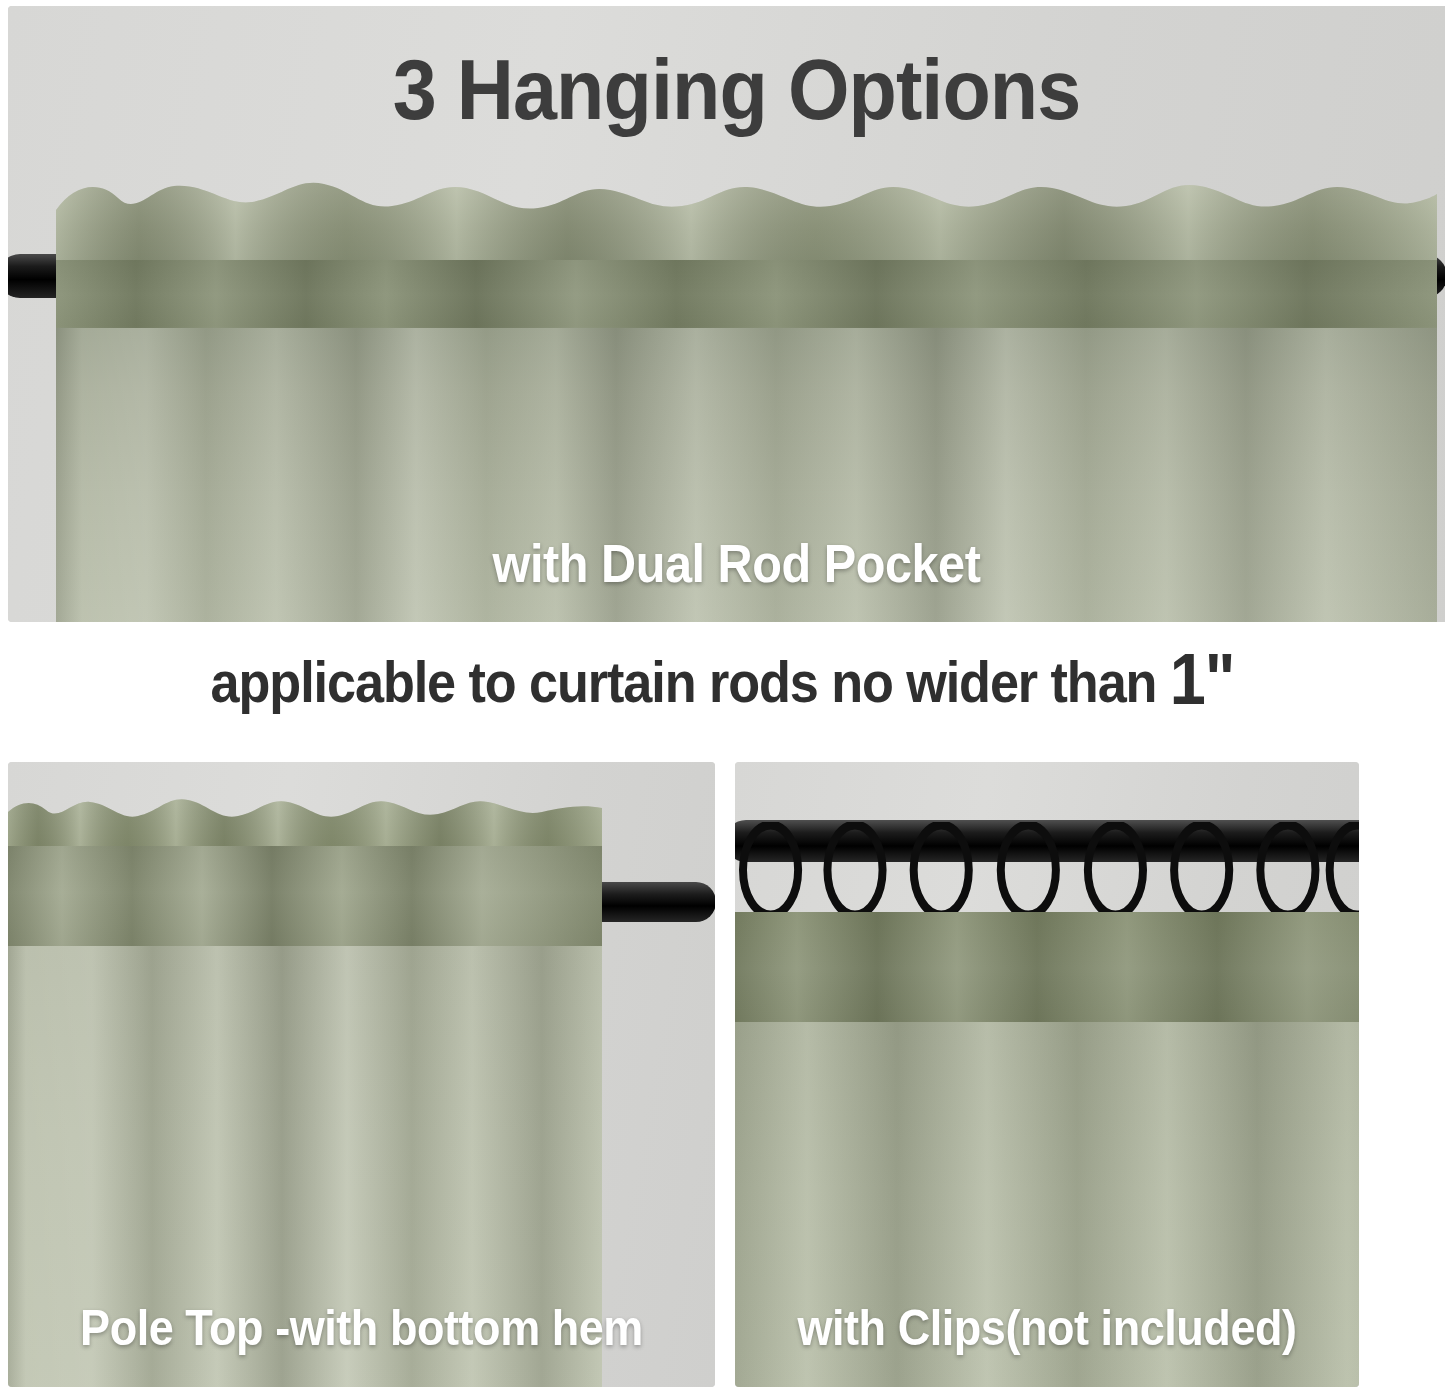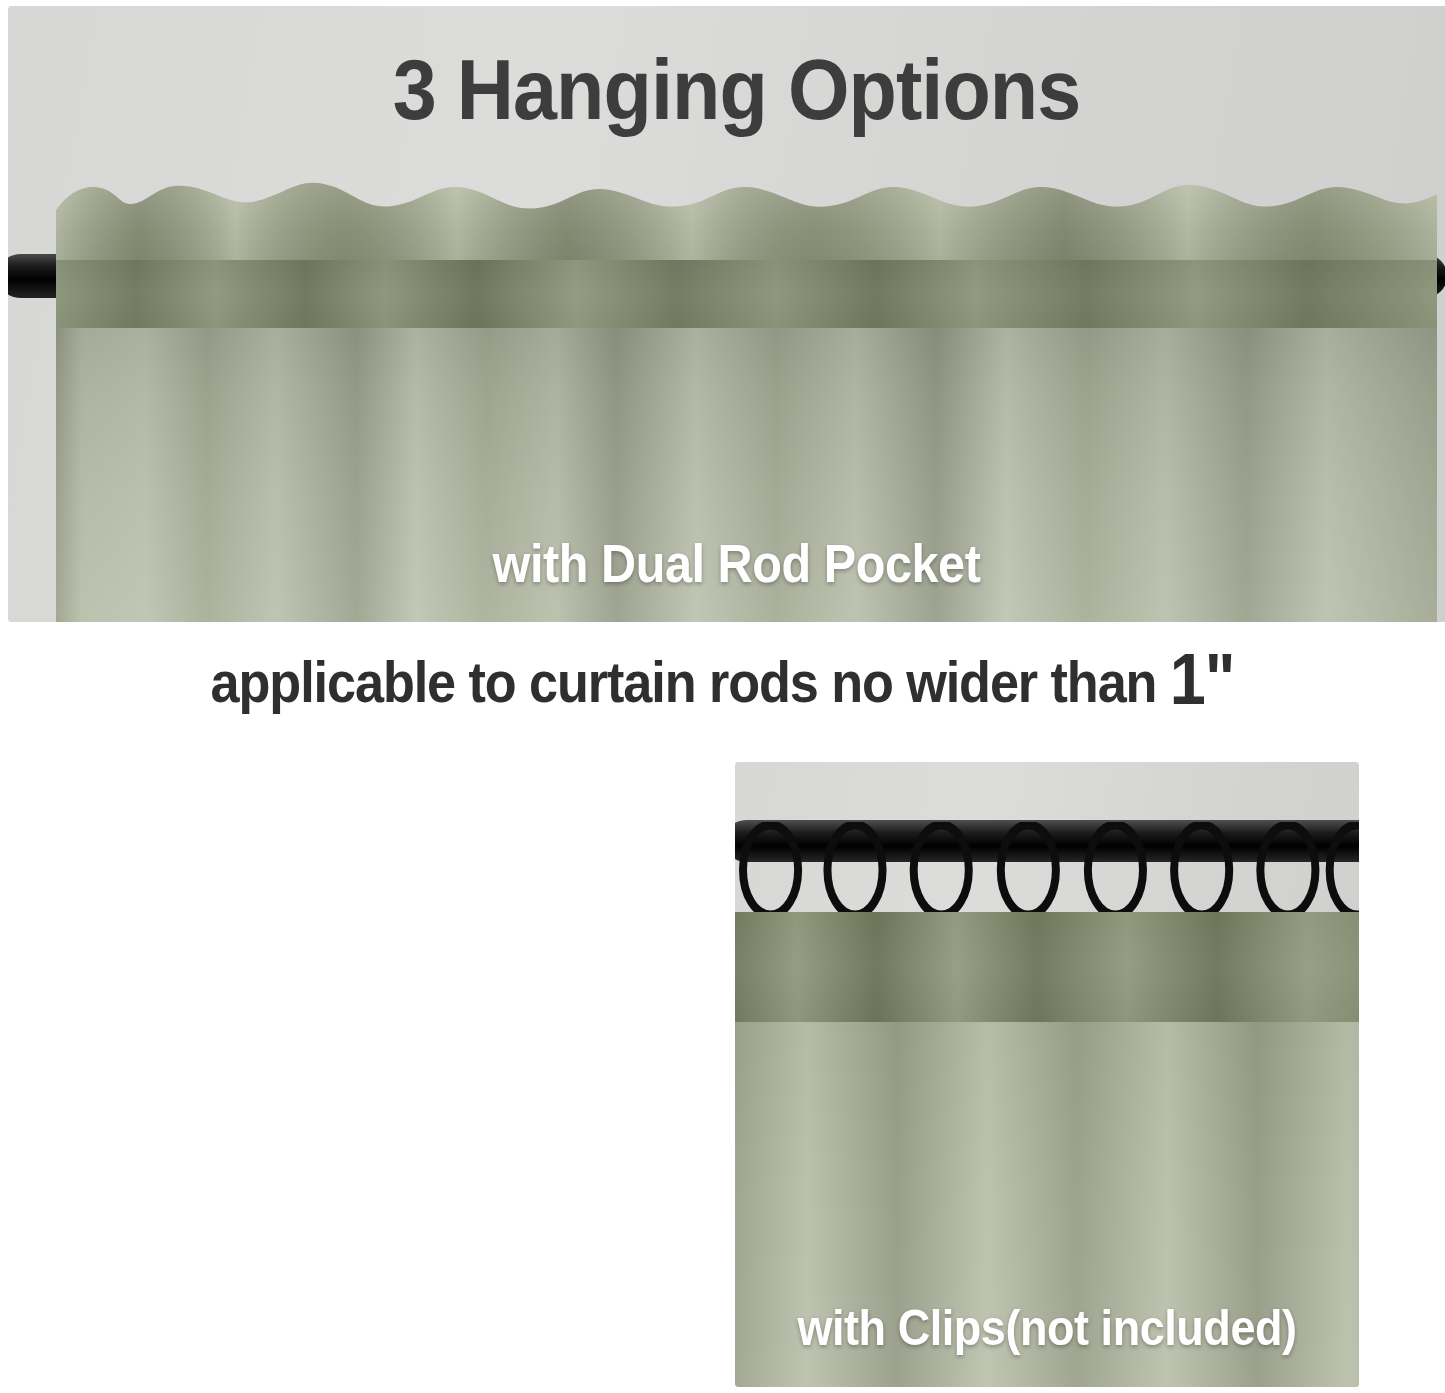--- a/index.html
+++ b/index.html
@@ -184,20 +184,53 @@
     <div class="headline">3 Hanging Options</div>
 
     <div class="cap-overlay" id="cap-top">with Dual Rod Pocket</div>
   </div>
 
   <div class="midline">
     <span>applicable to curtain rods no wider than</span>
     <span class="inch">1"</span>
   </div>
 
+  <div class="panel" id="panel-bl">
+    <div class="wall"></div>
+    <div class="rod-bl"></div>
+
+    <div class="curtain-bl">
+      <svg style="position:absolute;left:0;top:0;width:600px;height:80px" viewBox="0 0 600 80" preserveAspectRatio="none">
+        <defs>
+          <linearGradient id="bl1" x1="0" y1="0" x2="0" y2="1">
+            <stop offset="0%" stop-color="#9aa384"></stop>
+            <stop offset="100%" stop-color="#89926f"></stop>
+          </linearGradient>
+        </defs>
+        <path d="M0,28 C14,12 30,8 44,20 C58,32 70,10 88,12
+                 C108,14 118,30 136,26 C156,22 166,6 186,10
+                 C206,14 216,30 236,26 C256,22 266,8 286,12
+                 C306,16 316,30 336,26 C356,22 366,8 386,12
+                 C406,16 416,28 436,24 C456,20 466,8 486,12
+                 C506,16 520,26 540,22 C560,18 578,14 600,18
+                 L600,80 L0,80 Z" fill="url(#bl1)"></path>
+        <path d="M0,28 C14,12 30,8 44,20 C58,32 70,10 88,12
+                 C108,14 118,30 136,26 C156,22 166,6 186,10
+                 C206,14 216,30 236,26 C256,22 266,8 286,12
+                 C306,16 316,30 336,26 C356,22 366,8 386,12
+                 C406,16 416,28 436,24 C456,20 466,8 486,12
+                 C506,16 520,26 540,22 C560,18 578,14 600,18
+                 L600,80 L0,80 Z" fill="url(#ruffStripes)"></path>
+      </svg>
+      <div class="band-bl"></div>
+      <div class="body-bl"></div>
+    </div>
+
+    <div class="cap-overlay" id="cap-bl">Pole Top -with bottom hem</div>
+  </div>
 
   <div class="panel" id="panel-br">
     <div class="wall"></div>
     <div class="rod-br"></div>
 
     <svg class="rings" viewBox="0 0 702 200" preserveAspectRatio="none">
       <g stroke="#0d0d0d" fill="none" stroke-width="9">
         <ellipse cx="40" cy="48" rx="31" ry="45"></ellipse>
         <ellipse cx="135" cy="48" rx="31" ry="45"></ellipse>
         <ellipse cx="232" cy="48" rx="31" ry="45"></ellipse>

